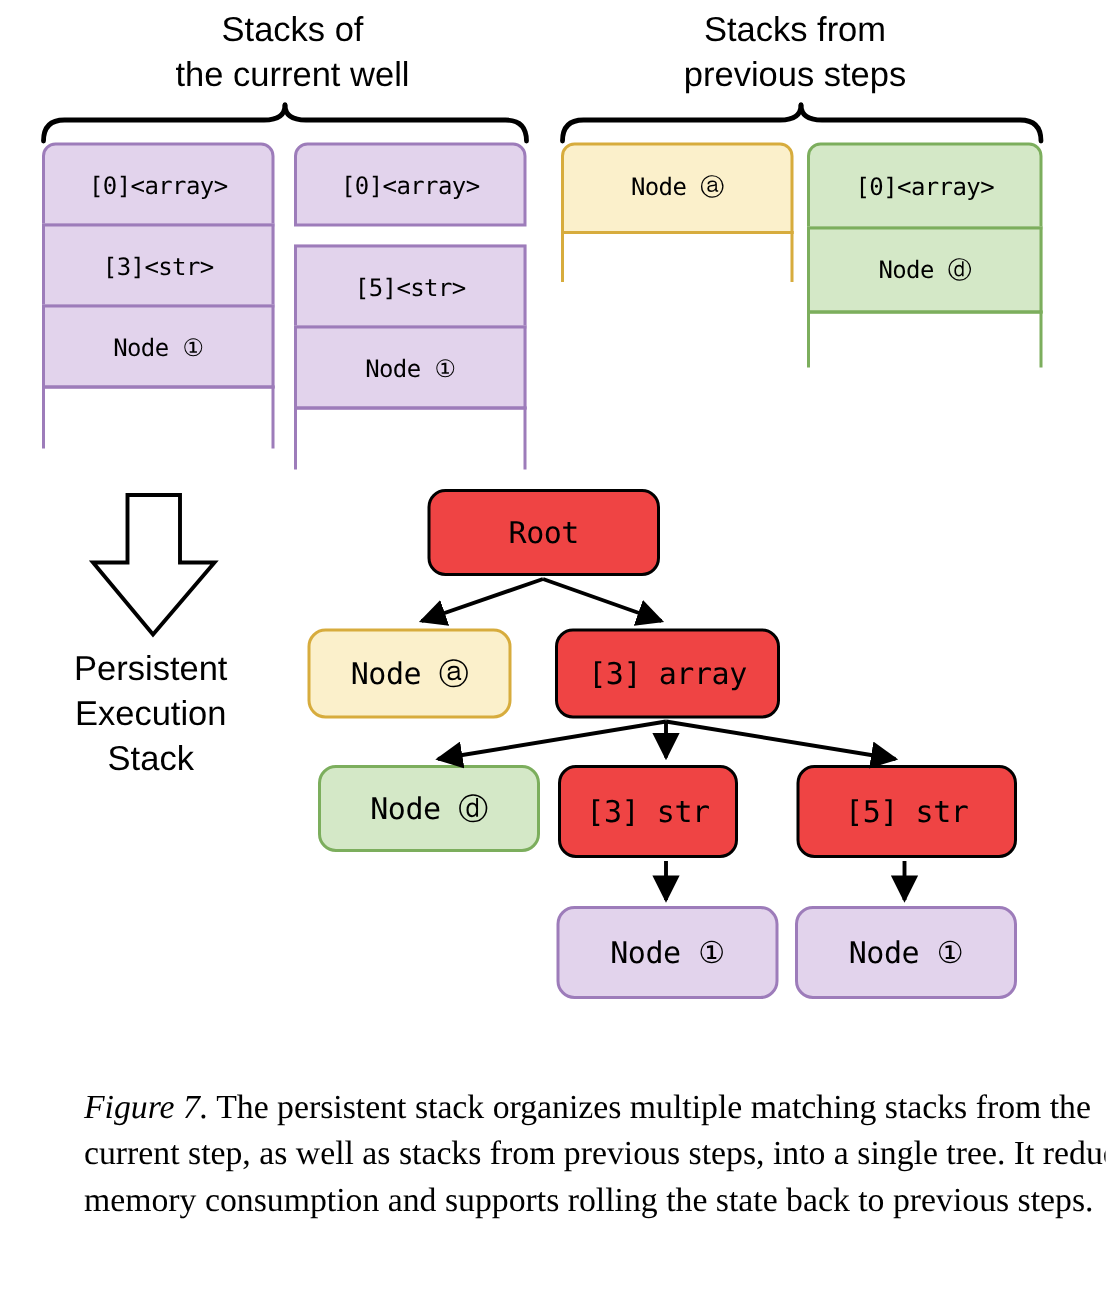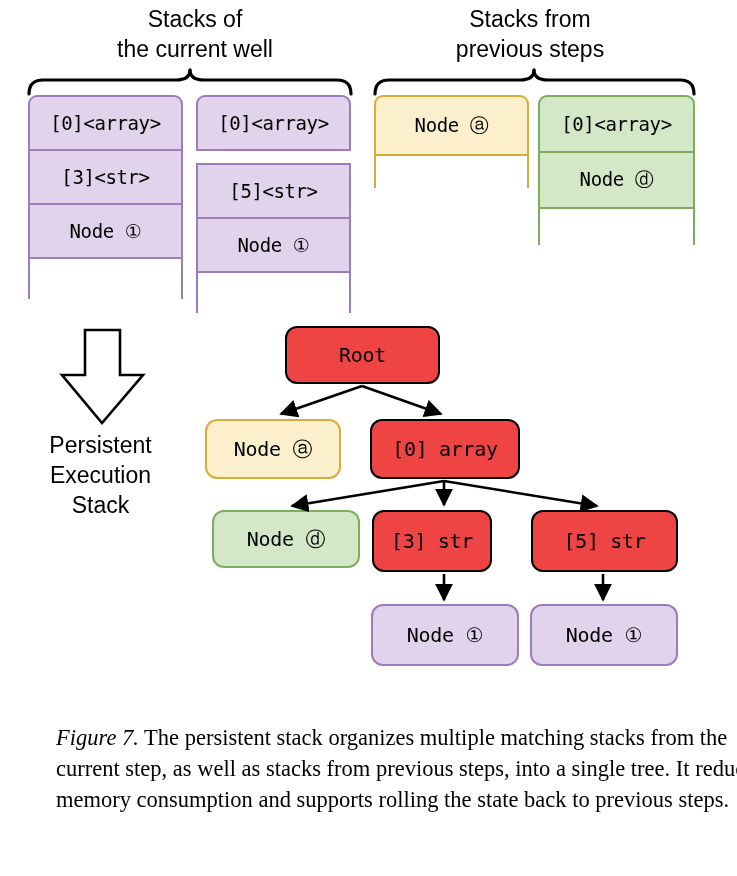--- a/index.html
+++ b/index.html
@@ -42,21 +42,21 @@
     box-sizing: border-box;
   }
   .cell {
     box-sizing: border-box;
     border: 2px solid;
     margin-top: -2px;
     display: flex;
     align-items: center;
     justify-content: center;
     font-family: "DejaVu Sans Mono", monospace;
-    font-size: 19px;
+    font-size: 16px;
     letter-spacing: -0.4px;
     color: #000;
   }
   .cell.first { margin-top: 0; border-radius: 9px 9px 0 0; }
   
   .tail {
     box-sizing: border-box;
     border-left: 2px solid;
     border-right: 2px solid;
     border-top: 2px solid;
@@ -164,21 +164,21 @@
   </div>
 
   <div id="pes-label">Persistent
 Execution
 Stack</div>
 
   <div class="tnode" style="left:285px; top:326px; width:155px; height:58px;">Root</div>
 
   <div class="tnode yellowfill" style="left:205px; top:419px; width:136px; height:60px;">Node ⓐ</div>
 
-  <div class="tnode" style="left:370px; top:419px; width:150px; height:60px;">[0] array</div>
+  <div class="tnode" style="left:370px; top:419px; width:150px; height:60px;">[3] array</div>
 
   <div class="tnode greenfill" style="left:212px; top:510px; width:148px; height:58px;">Node ⓓ</div>
 
   <div class="tnode" style="left:372px; top:510px; width:120px; height:62px;">[3] str</div>
 
   <div class="tnode" style="left:531px; top:510px; width:147px; height:62px;">[5] str</div>
 
   <div class="tnode purplefill" style="left:371px; top:604px; width:148px; height:62px;">Node ①</div>
 
   <div class="tnode purplefill" style="left:530px; top:604px; width:148px; height:62px;">Node ①</div>

